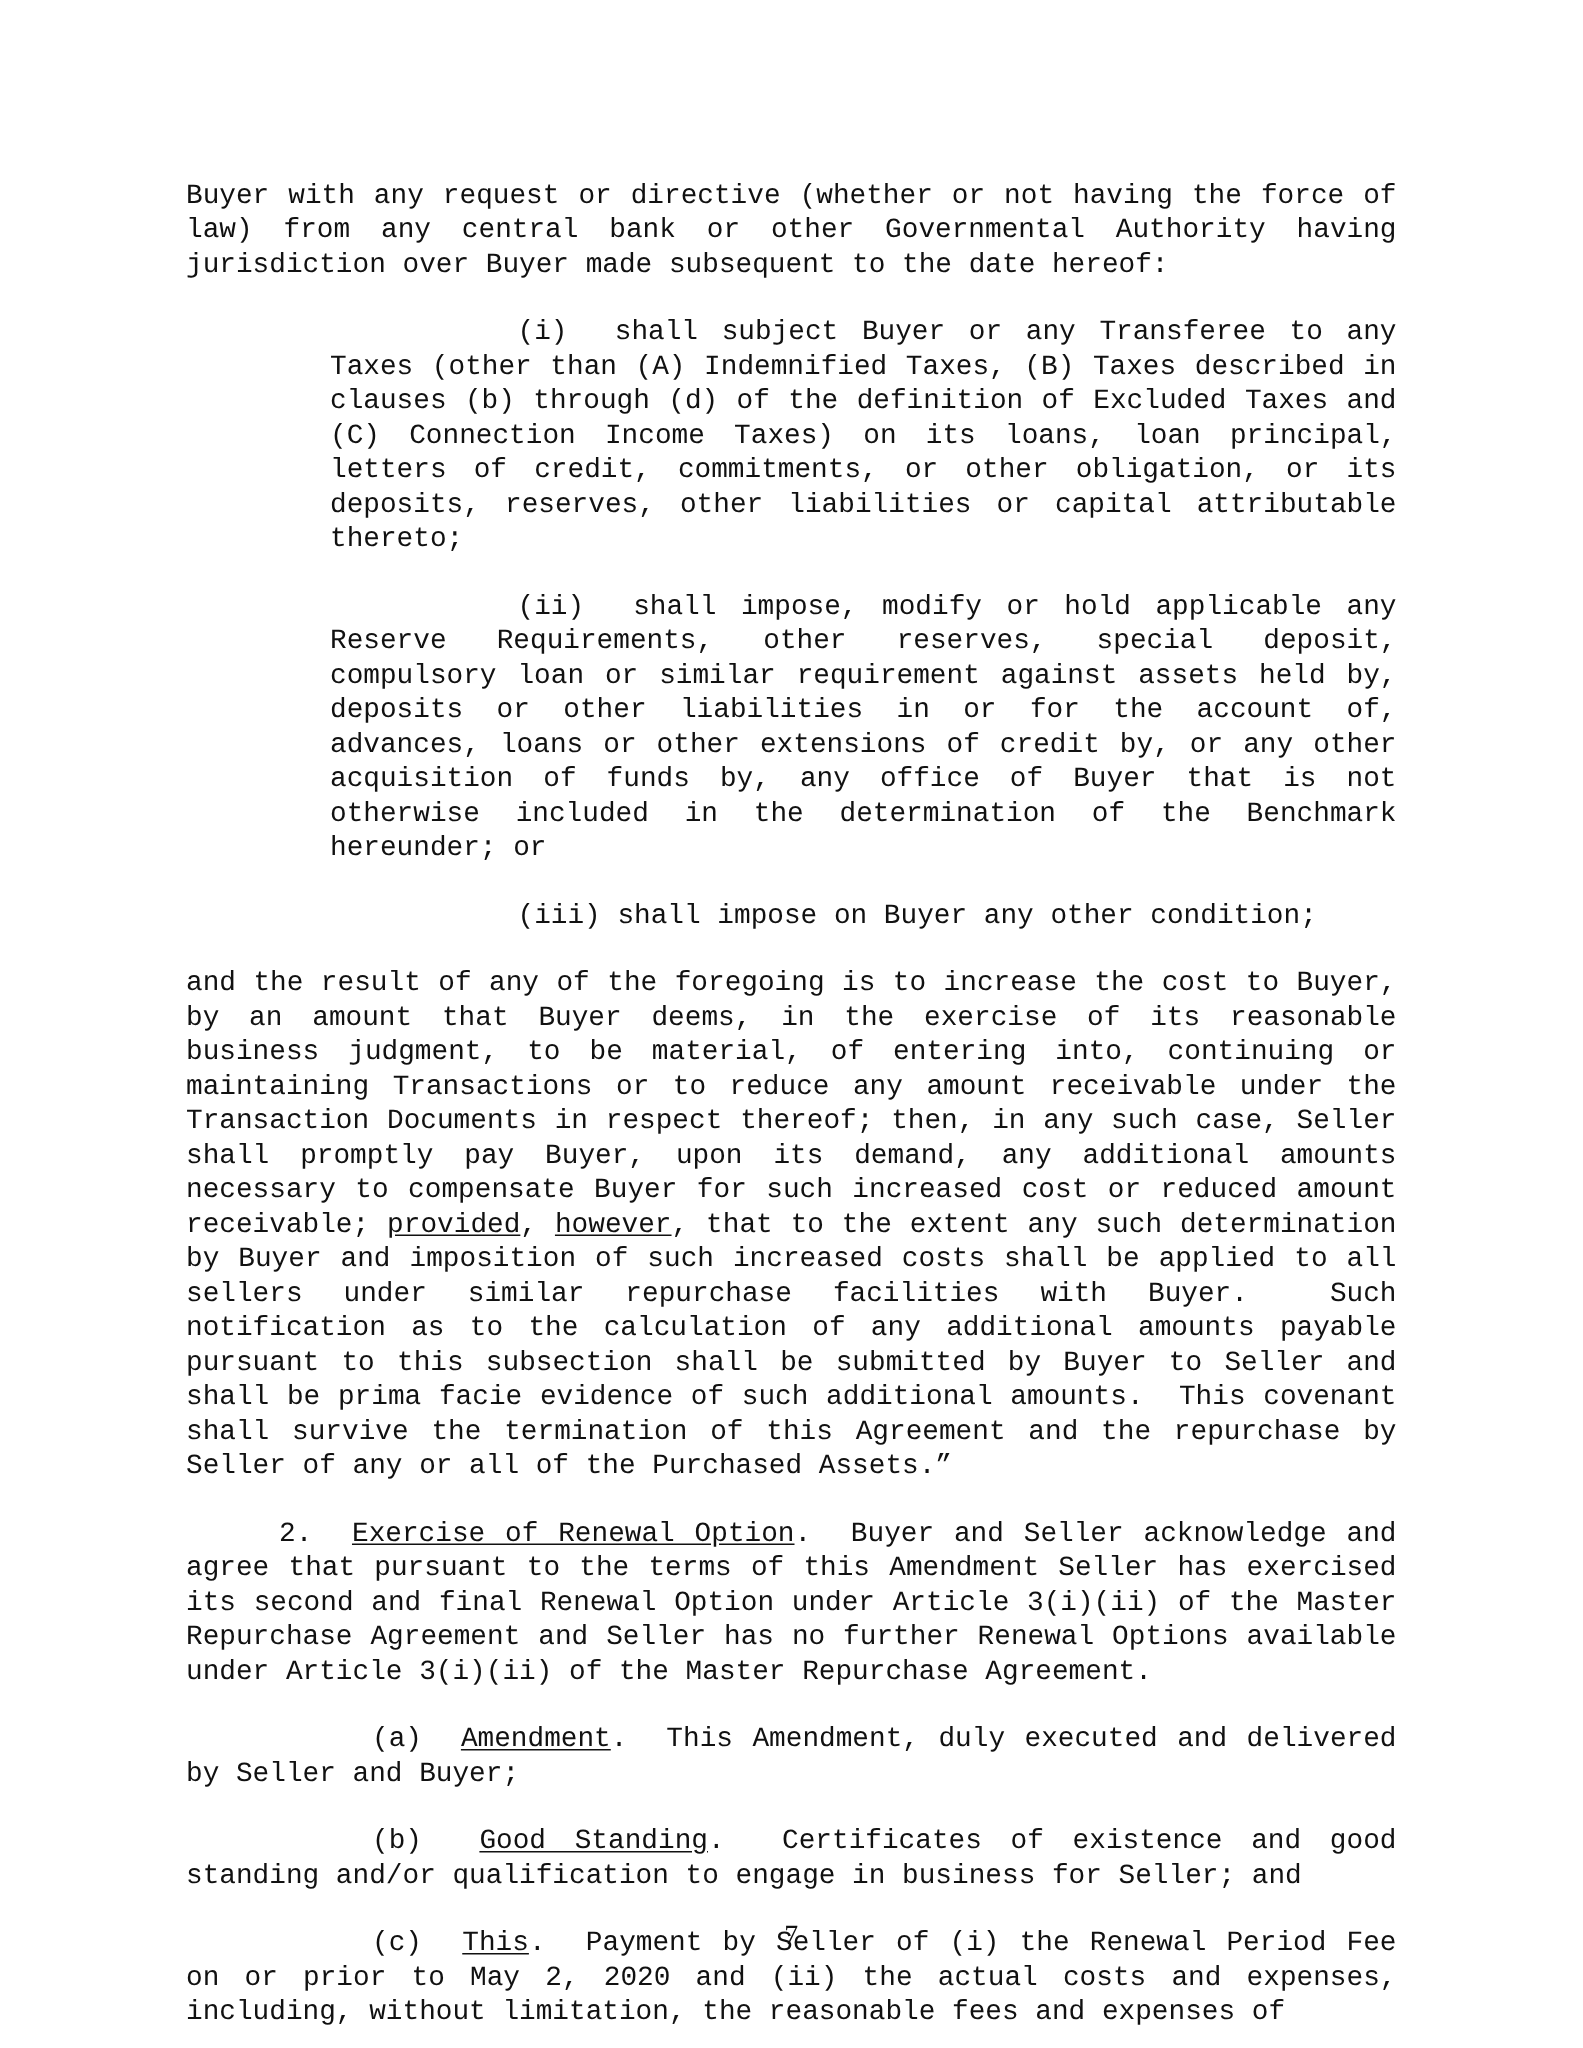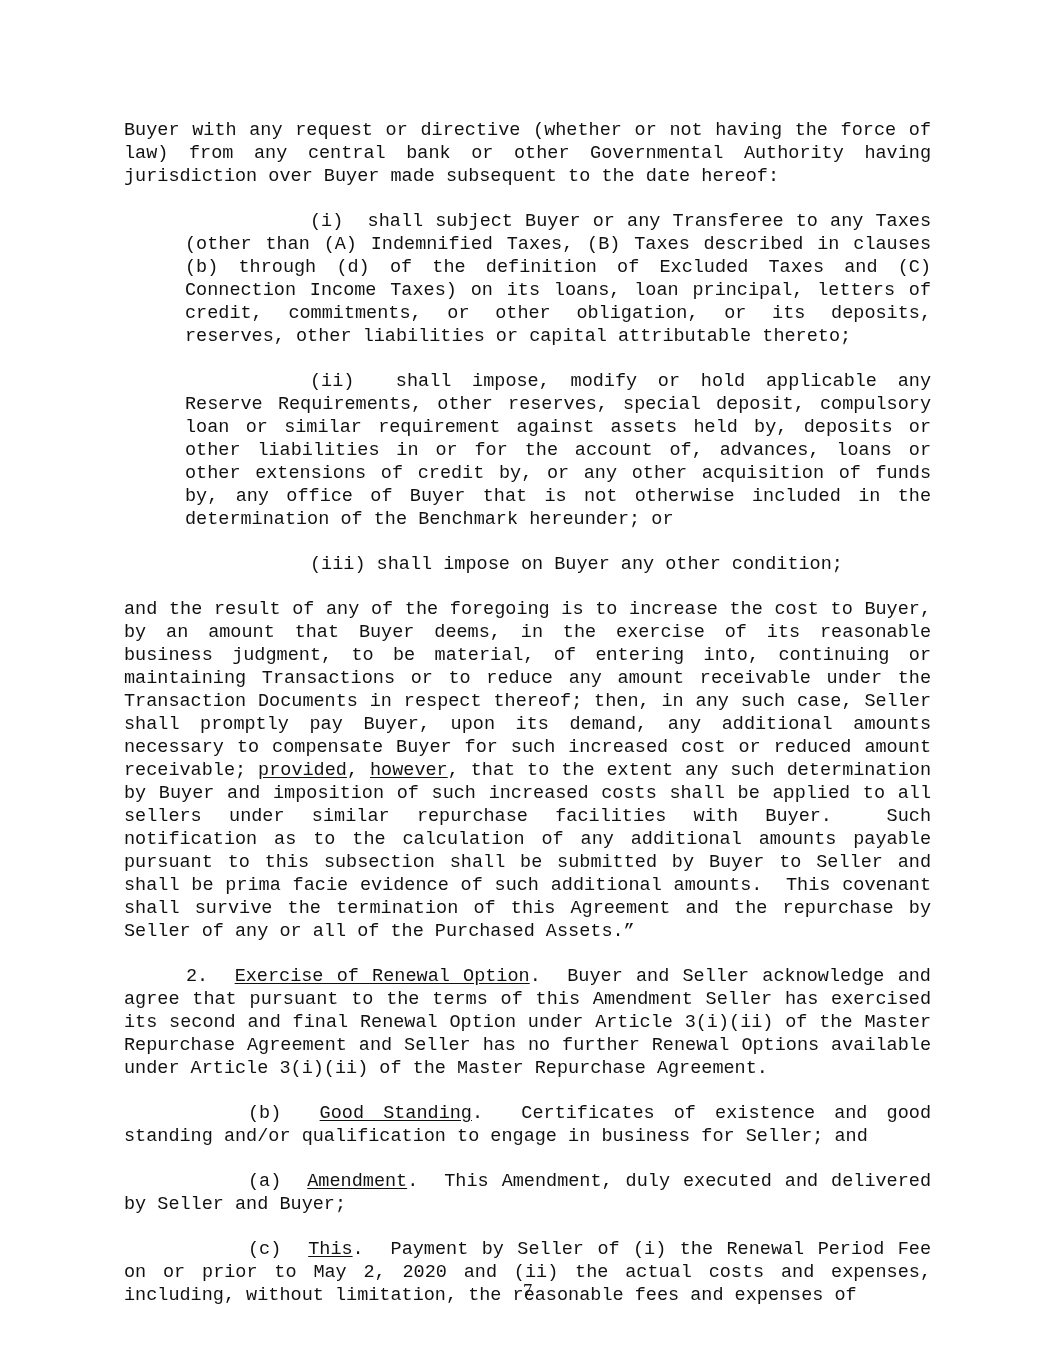--- a/index.html
+++ b/index.html
@@ -23,21 +23,21 @@
     top: 119px;
     width: 807px;
     font-family: Liberation Mono, monospace;
   }
   p {
     margin: 0 0 22px 0;
     text-align: justify;
   }
   
   .clause {
-    margin-left: 61px;
+    margin-left: 96px;
     text-indent: 125px;
   }
   
   .quoted {
   }
   
   .ind-half {
     text-indent: 62px;
   }
   
@@ -74,21 +74,21 @@
 
   <p class="clause">(iii) shall impose on Buyer any other condition;</p>
 
   <p class="quoted"><span>and the result of any of the foregoing is to increase the cost to Buyer, by an amount that Buyer deems, in the exercise of its reasonable business judgment, to be material, of entering into, continuing or maintaining Transactions or to reduce any amount receivable under the Transaction Documents in respect thereof; then, in any such case, Seller shall promptly pay Buyer, upon its demand, any additional amounts necessary to compensate Buyer for such increased cost or reduced amount receivable; </span><u>provided</u><span>, </span><u>however</u><span>, that to the extent any such determination by Buyer and imposition of such increased costs shall be applied to all sellers under similar repurchase facilities with Buyer.&nbsp; Such notification as to the calculation of any additional amounts payable pursuant to this subsection shall be submitted by Buyer to Seller and shall be prima facie evidence of such additional amounts.&nbsp; This covenant shall survive the termination of this Agreement and the repurchase by Seller of any or all of the Purchased Assets.”</span></p>
 
 
 
   <p class="ind-half"><span>2.&nbsp; </span><u>Exercise of Renewal Option</u><span>.&nbsp; Buyer and Seller acknowledge and agree that pursuant to the terms of this Amendment Seller has exercised its second and final Renewal Option under Article 3(i)(ii) of the Master Repurchase Agreement and Seller has no further Renewal Options available under Article 3(i)(ii) of the Master Repurchase Agreement.</span></p>
 
 
+  <p class="ind-one"><span>(a)&nbsp; </span><u>Amendment</u><span>.&nbsp; This Amendment, duly executed and delivered by Seller and Buyer;</span></p>
+
   <p class="ind-one"><span>(b)&nbsp; </span><u>Good Standing</u><span>.&nbsp; Certificates of existence and good standing and/or qualification to engage in business for Seller; and</span></p>
-
-  <p class="ind-one"><span>(a)&nbsp; </span><u>Amendment</u><span>.&nbsp; This Amendment, duly executed and delivered by Seller and Buyer;</span></p>
 
   <p class="ind-one"><span>(c)&nbsp; </span><u>This</u><span>.&nbsp; Payment by Seller of (i) the Renewal Period Fee on or prior to May 2, 2020 and (ii) the actual costs and expenses, including, without limitation, the reasonable fees and expenses of</span></p>
 
 </div>
 
 <div class="page-num">7</div>
 
 </body></html>

